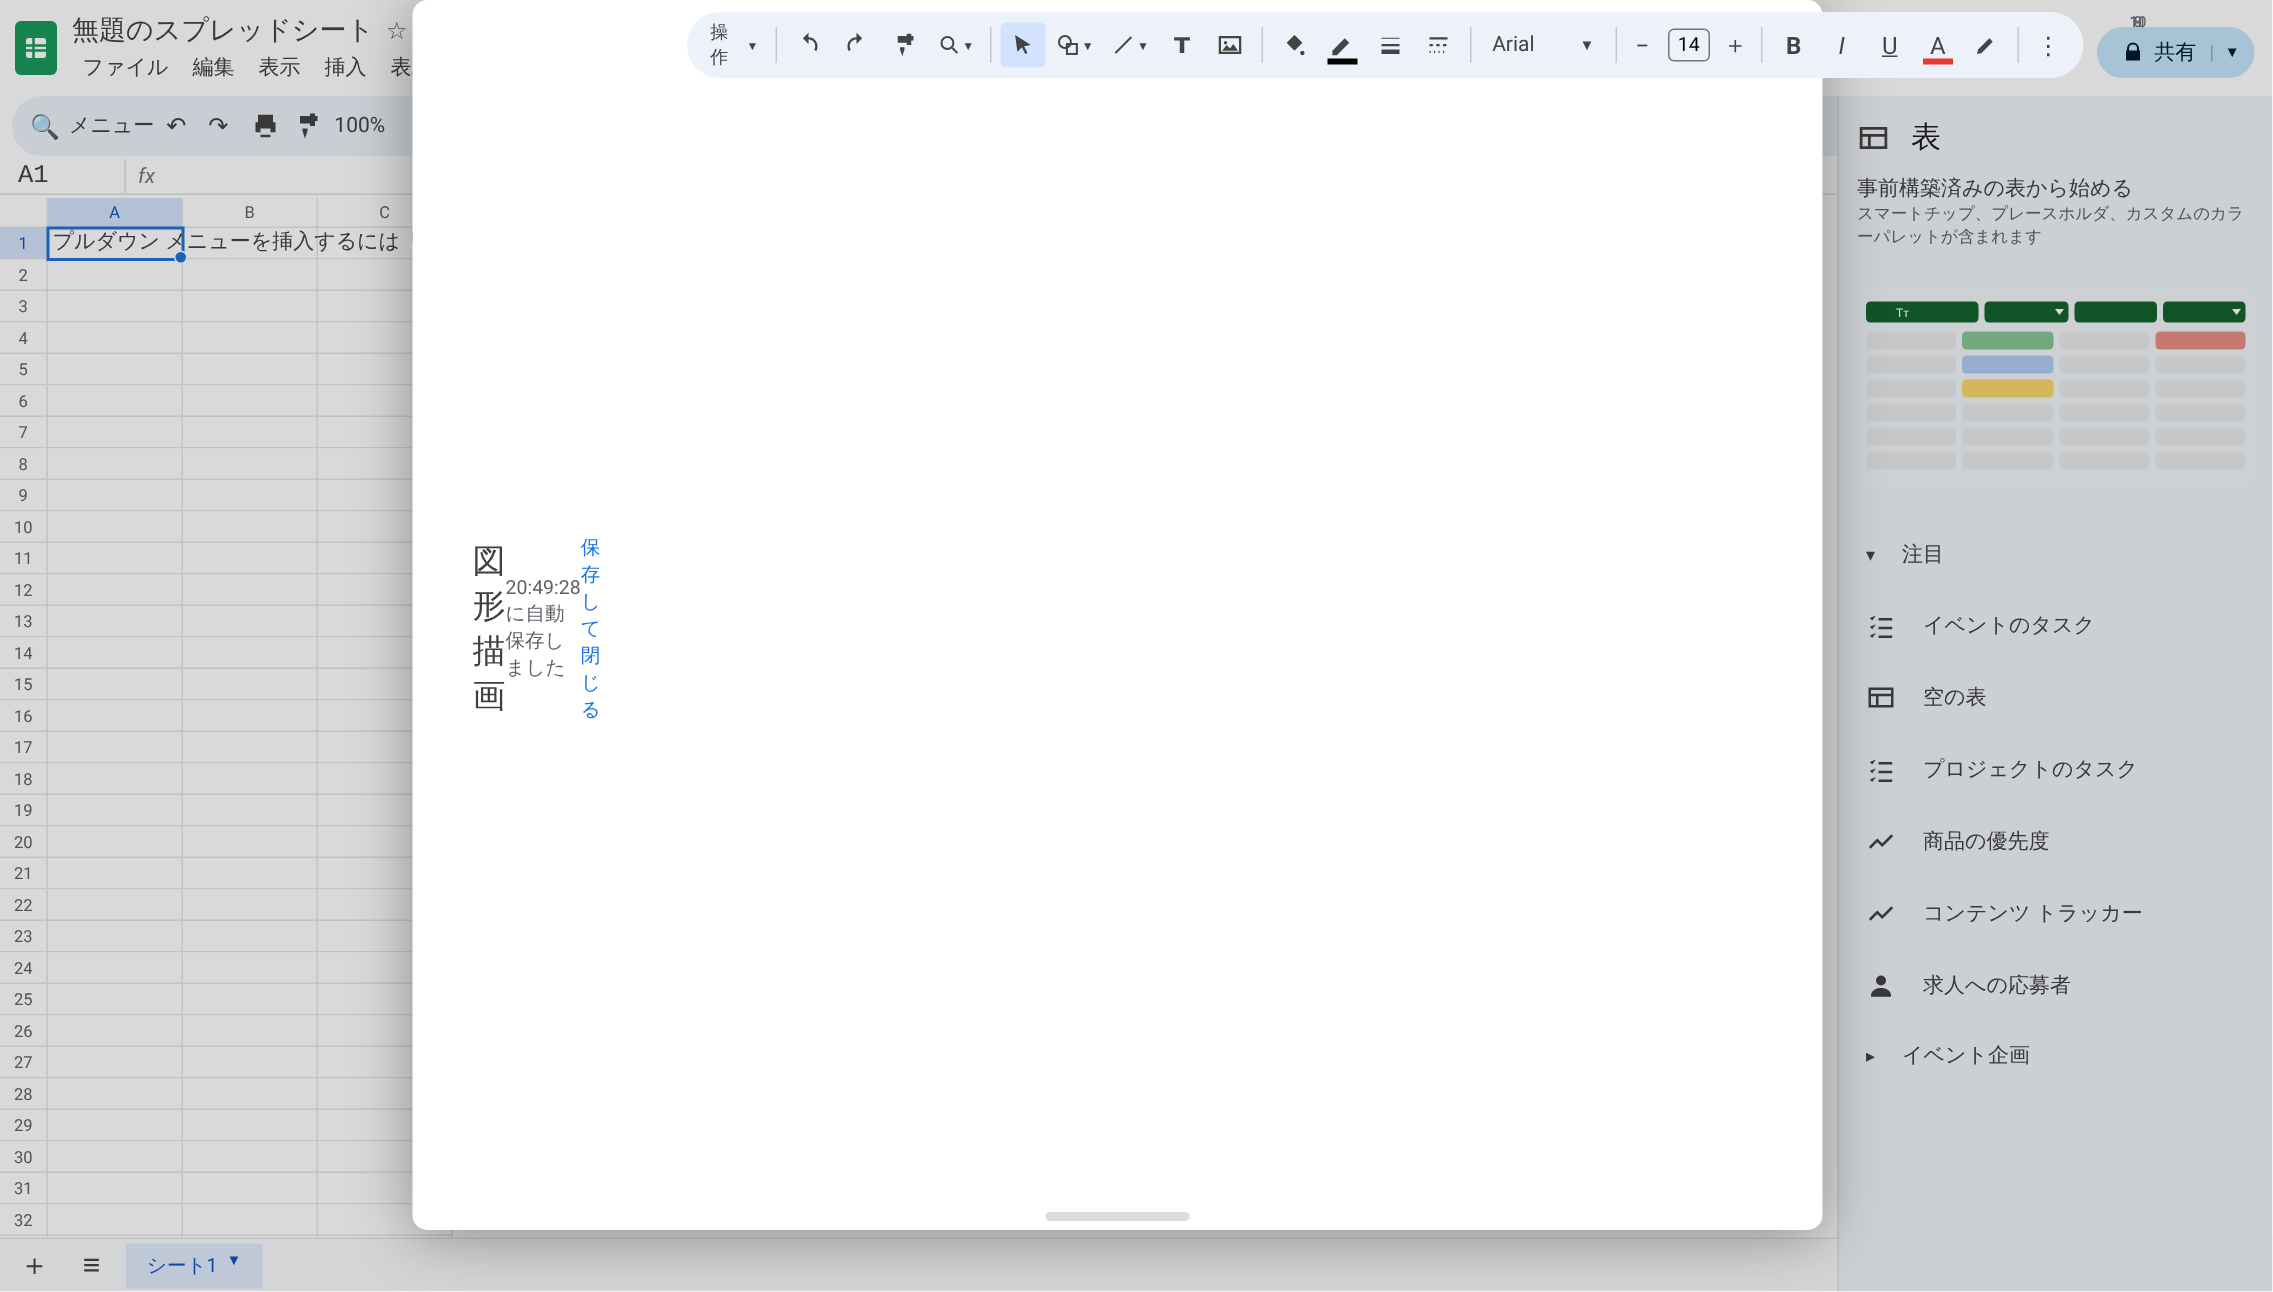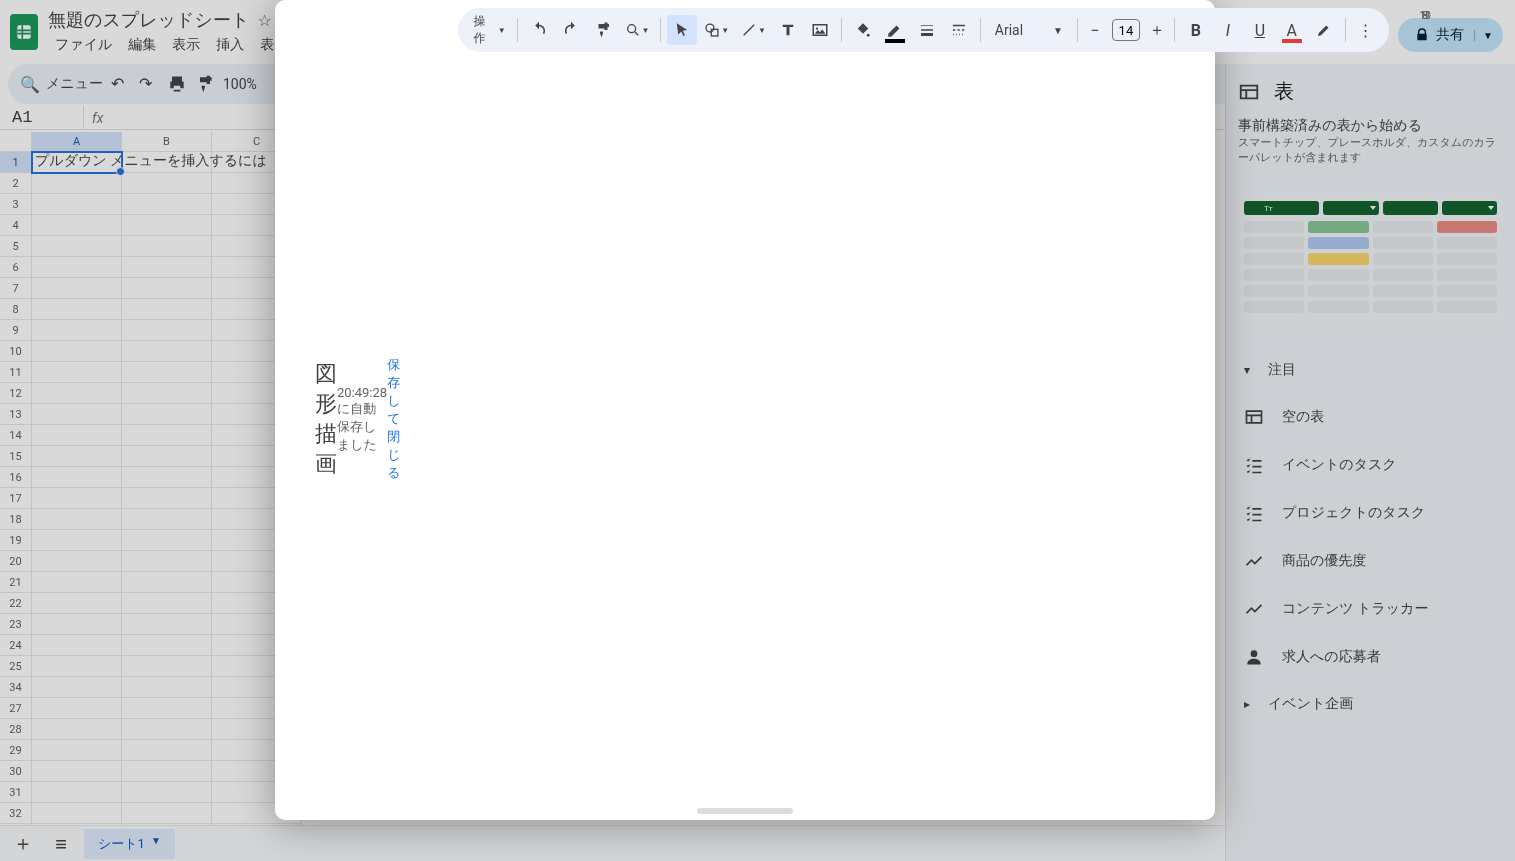--- a/index.html
+++ b/index.html
@@ -343,21 +343,21 @@
           <div class="cell"></div>
           <div class="cell"></div>
         </div>
         <div class="row">
           <div class="row-h">25</div>
           <div class="cell"></div>
           <div class="cell"></div>
           <div class="cell"></div>
         </div>
         <div class="row">
-          <div class="row-h">34</div>
+          <div class="row-h">26</div>
           <div class="cell"></div>
           <div class="cell"></div>
           <div class="cell"></div>
         </div>
         <div class="row">
           <div class="row-h">27</div>
           <div class="cell"></div>
           <div class="cell"></div>
           <div class="cell"></div>
         </div>
@@ -465,29 +465,29 @@
           <div class="rp-thumb-cell" style="background:#e8eaed"></div>
           <div class="rp-thumb-cell" style="background:#e8eaed"></div>
         </div>
     </div>
     <div class="rp-item sect">
         <span class="caret">▾</span>
         <span>注目</span>
       </div>
     <div class="rp-item">
         <svg viewBox="0 0 24 24">
+          <path fill="#444" d="M3 6l2 2 3-4M3 13l2 2 3-4M3 20l2 2 3-4M10 6h11v2H10zM10 13h11v2H10zM10 20h11v2H10z"></path>
+        </svg>
+        <span>イベントのタスク</span>
+      </div>
+    <div class="rp-item">
+        <svg viewBox="0 0 24 24">
           <path fill="none" stroke="#444" stroke-width="2" d="M3 5h18v14H3z M3 10h18 M9 10v9"></path>
         </svg>
         <span>空の表</span>
-      </div>
-    <div class="rp-item">
-        <svg viewBox="0 0 24 24">
-          <path fill="#444" d="M3 6l2 2 3-4M3 13l2 2 3-4M3 20l2 2 3-4M10 6h11v2H10zM10 13h11v2H10zM10 20h11v2H10z"></path>
-        </svg>
-        <span>イベントのタスク</span>
       </div>
     <div class="rp-item">
         <svg viewBox="0 0 24 24">
           <path fill="#444" d="M3 6l2 2 3-4M3 13l2 2 3-4M3 20l2 2 3-4M10 6h11v2H10zM10 13h11v2H10zM10 20h11v2H10z"></path>
         </svg>
         <span>プロジェクトのタスク</span>
       </div>
     <div class="rp-item">
         <svg viewBox="0 0 24 24">
           <path fill="none" stroke="#444" stroke-width="2" d="M3 17l6-6 4 4 8-8"></path>

